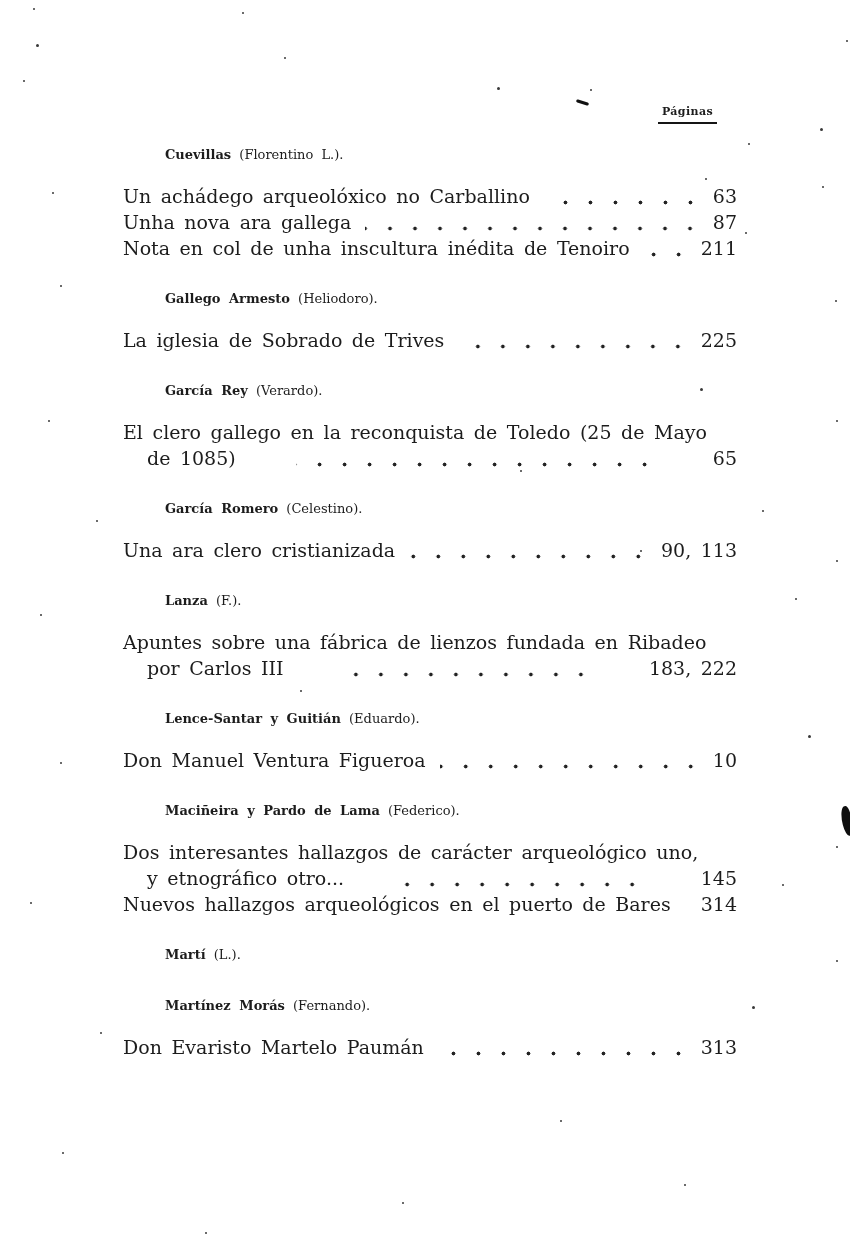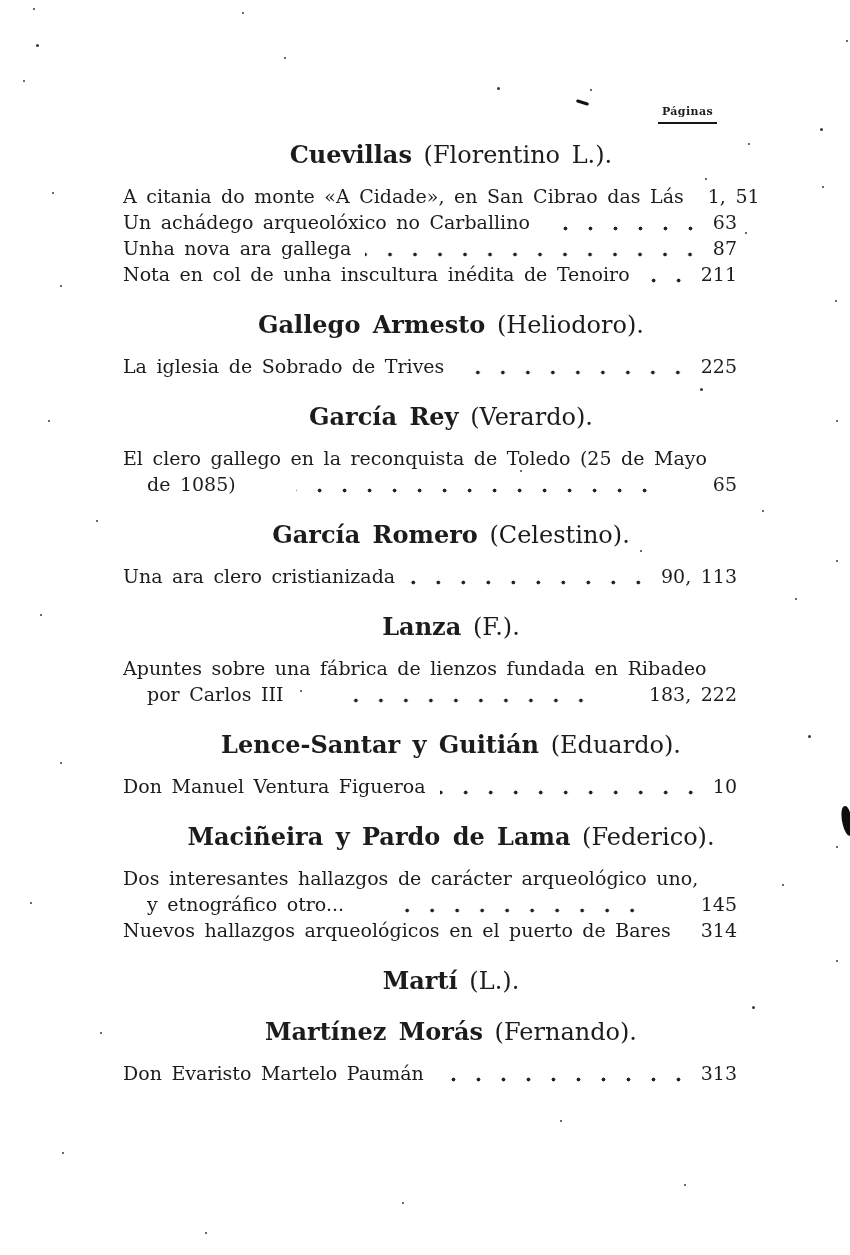--- a/index.html
+++ b/index.html
@@ -32,25 +32,24 @@
     font-weight: bold;
     letter-spacing: 0.4px;
     border-bottom: 2.5px solid #151515;
     padding: 0 4px 4px 4px;
     word-spacing: normal;
   }
   .section { margin-bottom: 25px; }
   .author-heading {
     margin: 0 0 15px 42px;
     line-height: 26px;
-    font-size: 24px;
+    font-size: 13px;
     font-weight: normal;
     word-spacing: 4px;
     white-space: nowrap;
-    text-align: center;
   }
   .author-name { font-weight: bold; }
   .entry-line {
     line-height: 26px;
     word-spacing: 3.5px;
     white-space: nowrap;
   }
   .entry-line.flexline { display: flex; align-items: baseline; }
   .entry-line .entry-title { flex: 0 0 auto; white-space: nowrap; }
   .entry-line.cont { padding-left: 24px; gap: 46px; }
@@ -103,25 +102,20 @@
 <div class="page">
   <div class="tick-mark"></div>
   <div class="ink-mark"></div>
   <div class="content">
     <div class="paginas-block">
       <span class="paginas-text">Páginas</span>
     </div>
     <div id="sections">
         <div class="section">
           <div class="author-heading"><span class="author-name">Cuevillas</span><span> (Florentino L.).</span></div>
-          <div class="entry-line flexline">
-            <span class="entry-title">A citania do monte «A Cidade», en San Cibrao das Lás</span>
-            <span class="dot-leader"></span>
-            <span class="entry-pages">1, 51</span>
-          </div>
           <div class="entry-line flexline">
             <span class="entry-title">Un achádego arqueolóxico no Carballino</span>
             <span class="dot-leader"></span>
             <span class="entry-pages">63</span>
           </div>
           <div class="entry-line flexline">
             <span class="entry-title">Unha nova ara gallega</span>
             <span class="dot-leader"></span>
             <span class="entry-pages">87</span>
           </div>

